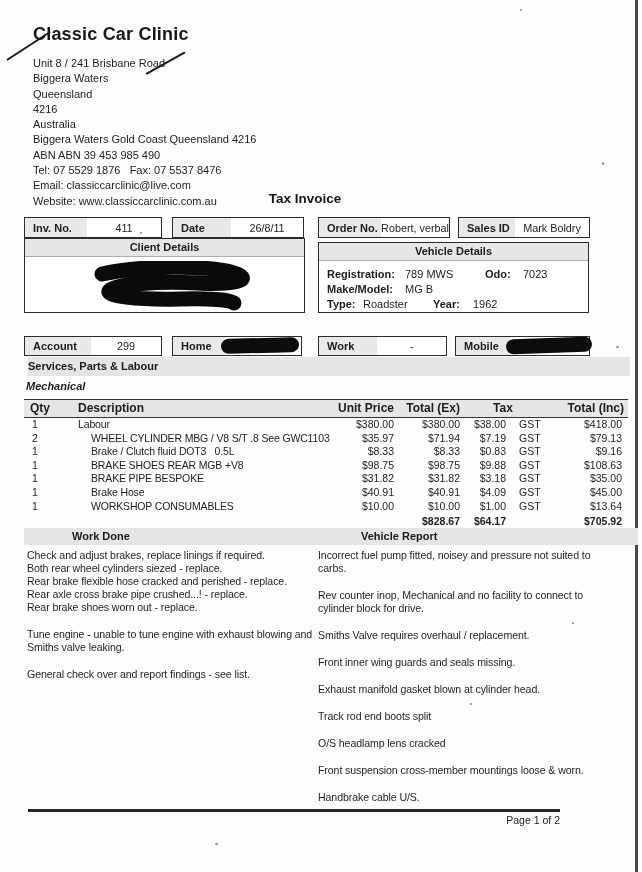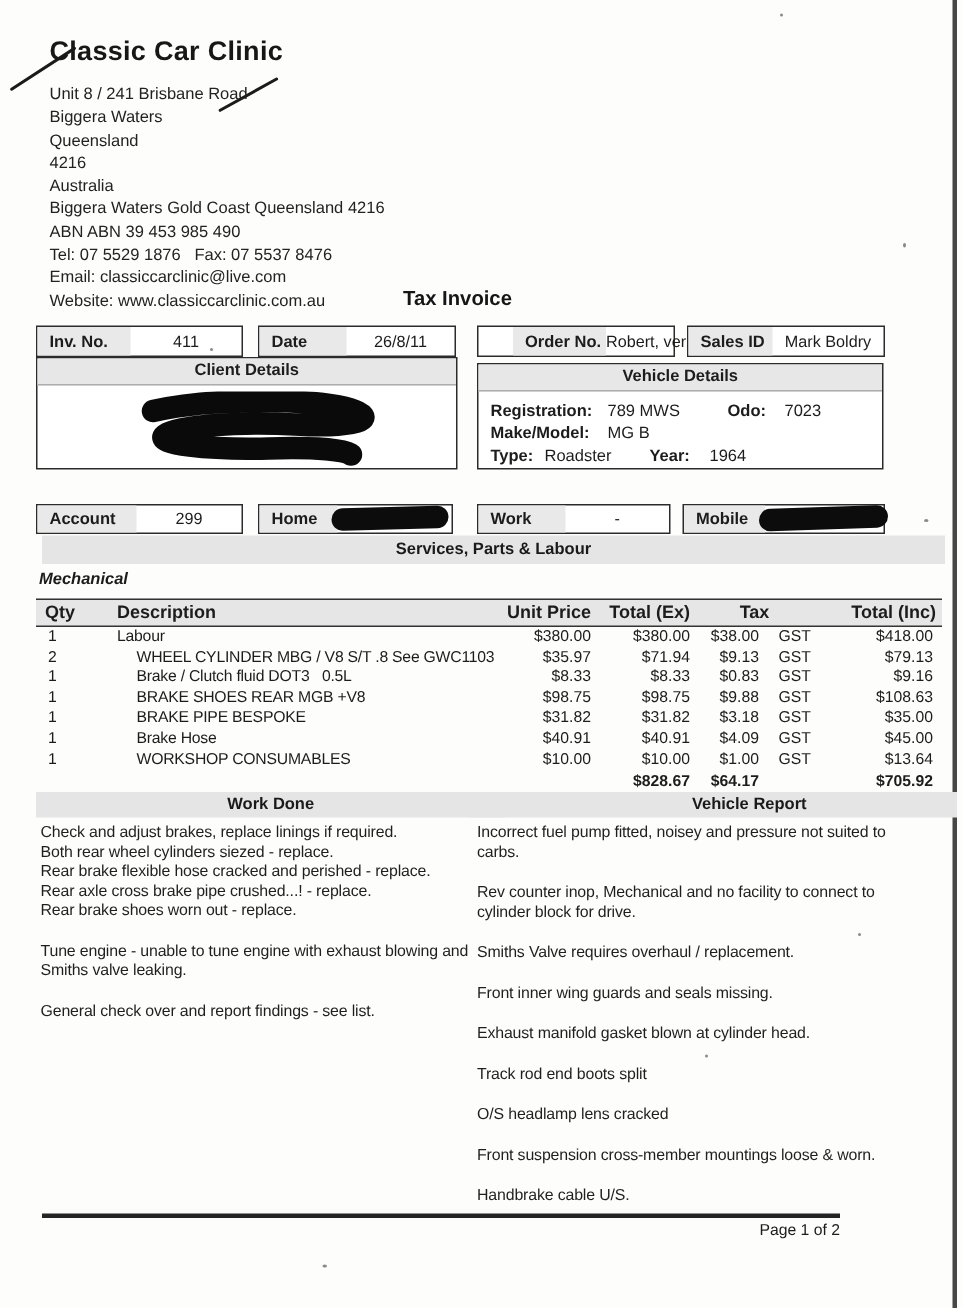--- a/index.html
+++ b/index.html
@@ -23,21 +23,21 @@
   .address{position:absolute;left:33px;top:56px;font-size:11px;line-height:15.3px;color:#222;}
   .addr-line{white-space:pre;}
   .doc-title{position:absolute;left:0;top:191px;width:610px;text-align:center;font-weight:bold;font-size:13.5px;color:#161616;}
 
   
   .fieldbox{position:absolute;height:19px;border:1.6px solid #2b2b2b;background:#fff;display:flex;align-items:center;font-size:11px;}
   .fb-label{font-weight:bold;background:#e9e9e9;height:100%;display:flex;align-items:center;padding-left:8px;box-sizing:border-box;flex:0 0 auto;}
   .fb-value{flex:1;text-align:center;white-space:nowrap;font-size:10.8px;}
   .fb-inv{left:24px;top:217px;width:136px;}   .fb-inv  .fb-label{width:62px;}
   .fb-date{left:172px;top:217px;width:130px;} .fb-date .fb-label{width:58px;}
-  .fb-order{left:318px;top:217px;width:130px;}.fb-order .fb-label{width:62px;margin-left:23px;}
+  .fb-order{left:318px;top:217px;width:130px;}.fb-order .fb-label{width:62px;}
   .fb-sales{left:458px;top:217px;width:130px;}.fb-sales .fb-label{width:56px;}
 
   
   .panel{position:absolute;border:1.6px solid #2b2b2b;background:#fff;box-sizing:border-box;}
   .panel-header{background:#e7e7e7;border-bottom:1px solid #adadad;font-weight:bold;font-size:11px;text-align:center;height:17px;line-height:17px;}
   .client-panel{left:24px;top:238px;width:281px;height:75px;}
   .vehicle-panel{left:318px;top:242px;width:271px;height:71px;}
   .scribble{position:absolute;left:52px;top:22px;}
   .v-body{padding:6px 0 0 8px;font-size:11px;line-height:15px;}
   .vl{font-weight:bold;display:inline-block;}
@@ -49,23 +49,23 @@
   .contactbox{position:absolute;top:336px;height:18px;border:1.6px solid #2b2b2b;background:#fff;display:flex;align-items:center;font-size:11px;}
   .cb-account{left:24px;width:136px;} .cb-account .fb-label{width:66px;}
   .cb-home{left:172px;width:128px;}   .cb-home .fb-label{width:52px;}
   .cb-work{left:318px;width:127px;}   .cb-work .fb-label{width:58px;}
   .cb-mobile{left:455px;width:133px;} .cb-mobile .fb-label{width:54px;}
   .redact-pill{position:absolute;background:#0c0c0c;border-radius:8px;height:15px;top:1px;}
   .pill-home{left:48px;width:78px;transform:rotate(-1.5deg);}
   .pill-mobile{left:50px;width:86px;transform:rotate(-2deg);}
 
   
-  .band{position:absolute;background:#e5e5e5;font-weight:bold;font-size:11px;text-align:center;height:17px;line-height:17px;color:#1a1a1a;}
+  .band{position:absolute;background:#e5e5e5;font-weight:bold;font-size:11px;height:17px;line-height:17px;color:#1a1a1a;}
   .services-band{left:28px;top:357px;width:602px;height:19px;line-height:19px;}
-  .work-band{left:24px;top:528px;width:313px;}
+  .work-band{left:24px;top:528px;width:313px;padding-left:48px;}
   .report-band{left:313px;top:528px;width:277px;padding-left:48px;}
   .category{position:absolute;left:26px;top:380px;font-weight:bold;font-style:italic;font-size:11px;}
 
   
   .items-table{position:absolute;left:24px;top:399px;width:604px;font-size:10.5px;}
   .thead,.trow{display:grid;grid-template-columns:50px 1fr 62px 66px 52px 34px 82px;}
   .thead{background:#e6e6e6;border-top:1.6px solid #333;border-bottom:1.4px solid #333;height:17px;line-height:16px;font-weight:bold;font-size:12px;}
   .trow{height:13.6px;line-height:13.6px;}
   .th-qty{padding-left:6px;} .th-desc{padding-left:4px;}
   .th-unit,.th-ex{text-align:right;} .th-tax{grid-column:5/7;text-align:center;}
@@ -135,21 +135,21 @@
     <svg class="scribble" width="210" height="50" viewBox="0 0 210 50">
       <path d="M 25 13 C 70 3, 145 5, 162 14 C 174 20, 152 24, 120 22 C 80 20, 42 23, 33 29 C 25 35, 62 39, 102 38 C 134 37, 154 39, 157 42" fill="none" stroke="#0a0a0a" stroke-width="15" stroke-linecap="round" stroke-linejoin="round"></path>
     </svg>
   </div>
 
   <div class="panel vehicle-panel">
     <div class="panel-header">Vehicle Details</div>
     <div class="v-body">
       <div><span class="vl w-reg">Registration:</span><span class="vv w-regv">789 MWS</span><span class="vl w-odo">Odo:</span><span class="vv">7023</span></div>
       <div><span class="vl w-make">Make/Model:</span><span class="vv">MG B</span></div>
-      <div><span class="vl w-type">Type:</span><span class="vv w-typev">Roadster</span><span class="vl w-year">Year:</span><span class="vv">1964</span></div>
+      <div><span class="vl w-type">Type:</span><span class="vv w-typev">Roadster</span><span class="vl w-year">Year:</span><span class="vv">1962</span></div>
     </div>
   </div>
 
   <div class="contactbox cb-account">
     <span class="fb-label">Account</span>
     <span class="fb-value">299</span>
   </div>
   <div class="contactbox cb-home">
     <span class="fb-label">Home</span>
     <div class="redact-pill pill-home"></div>
@@ -183,21 +183,21 @@
           <span class="c-ex">$380.00</span>
           <span class="c-tax">$38.00</span>
           <span class="c-gst">GST</span>
           <span class="c-inc">$418.00</span>
         </div>
         <div class="trow">
           <span class="c-qty">2</span>
           <span class="c-desc">WHEEL CYLINDER MBG / V8 S/T .8 See GWC1103</span>
           <span class="c-unit">$35.97</span>
           <span class="c-ex">$71.94</span>
-          <span class="c-tax">$9.13</span>
+          <span class="c-tax">$7.19</span>
           <span class="c-gst">GST</span>
           <span class="c-inc">$79.13</span>
         </div>
         <div class="trow">
           <span class="c-qty">1</span>
           <span class="c-desc">Brake / Clutch fluid DOT3   0.5L</span>
           <span class="c-unit">$8.33</span>
           <span class="c-ex">$8.33</span>
           <span class="c-tax">$0.83</span>
           <span class="c-gst">GST</span>

